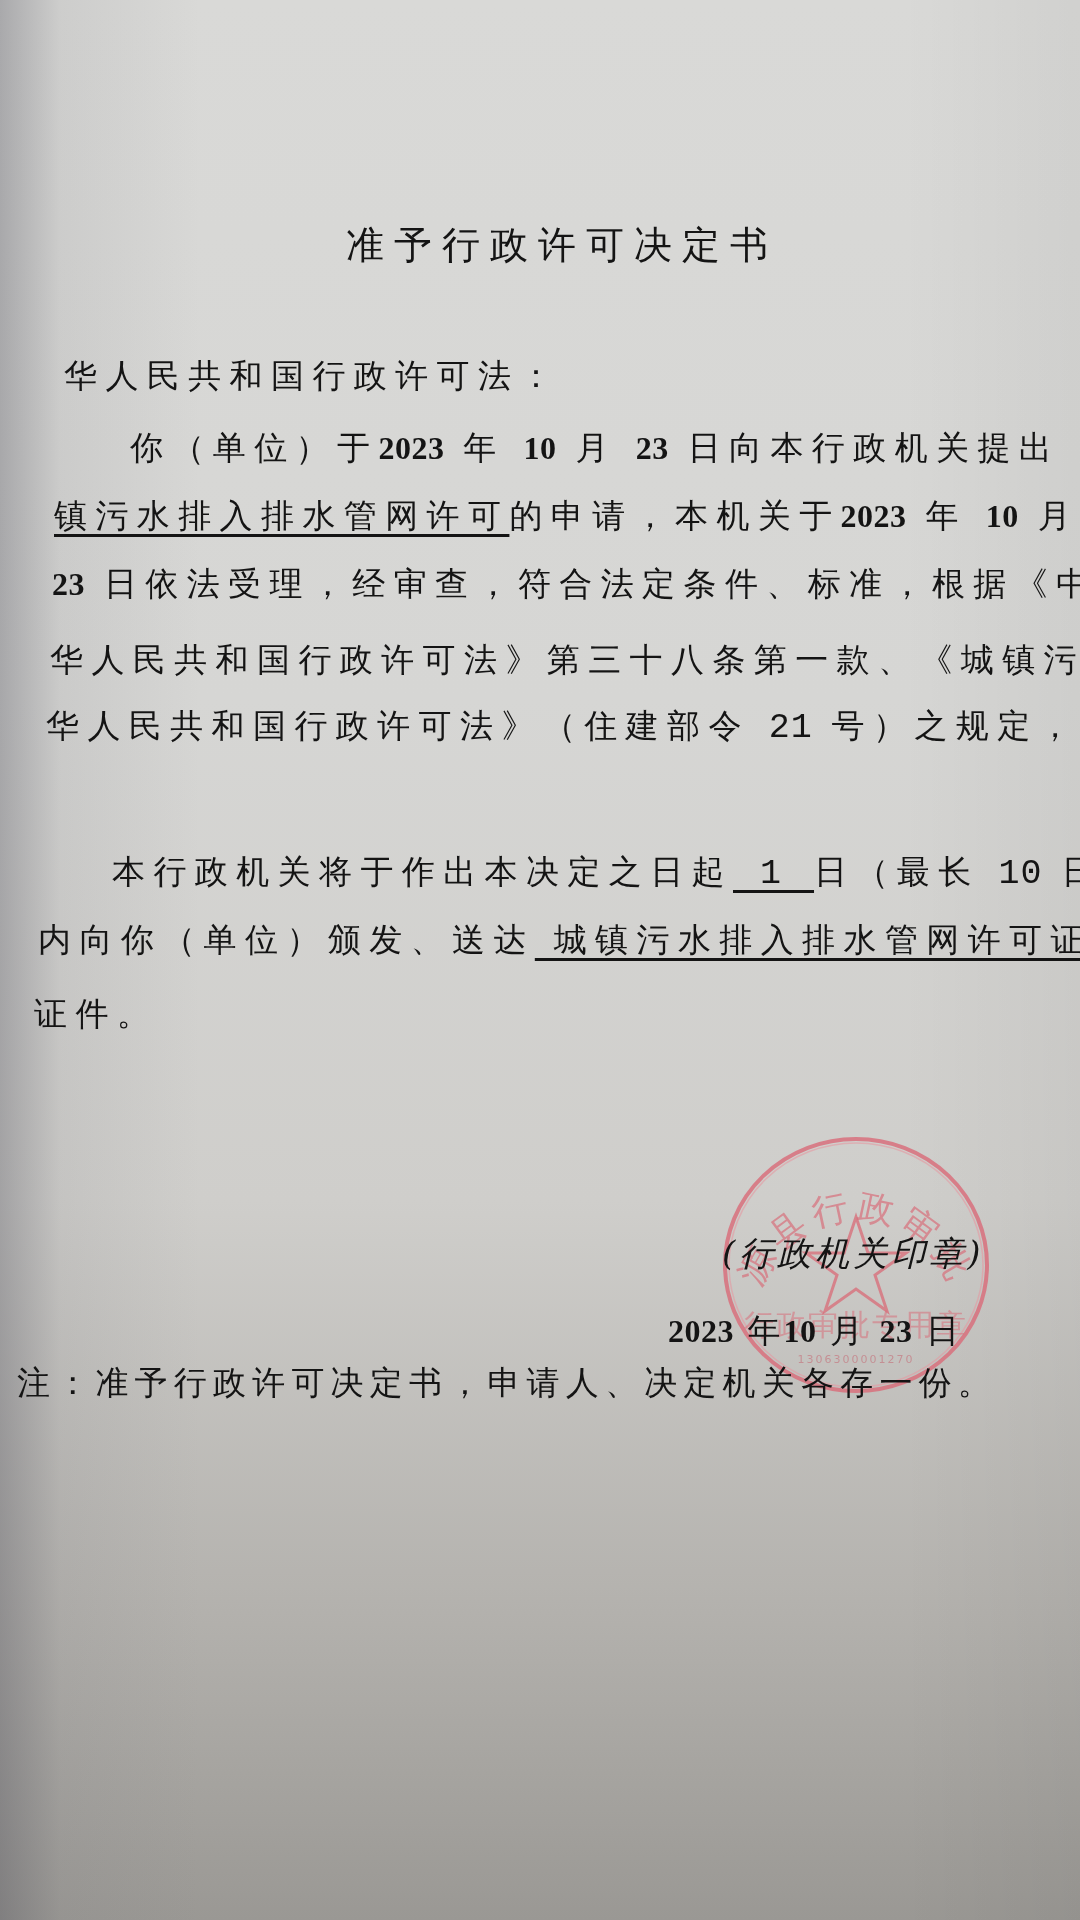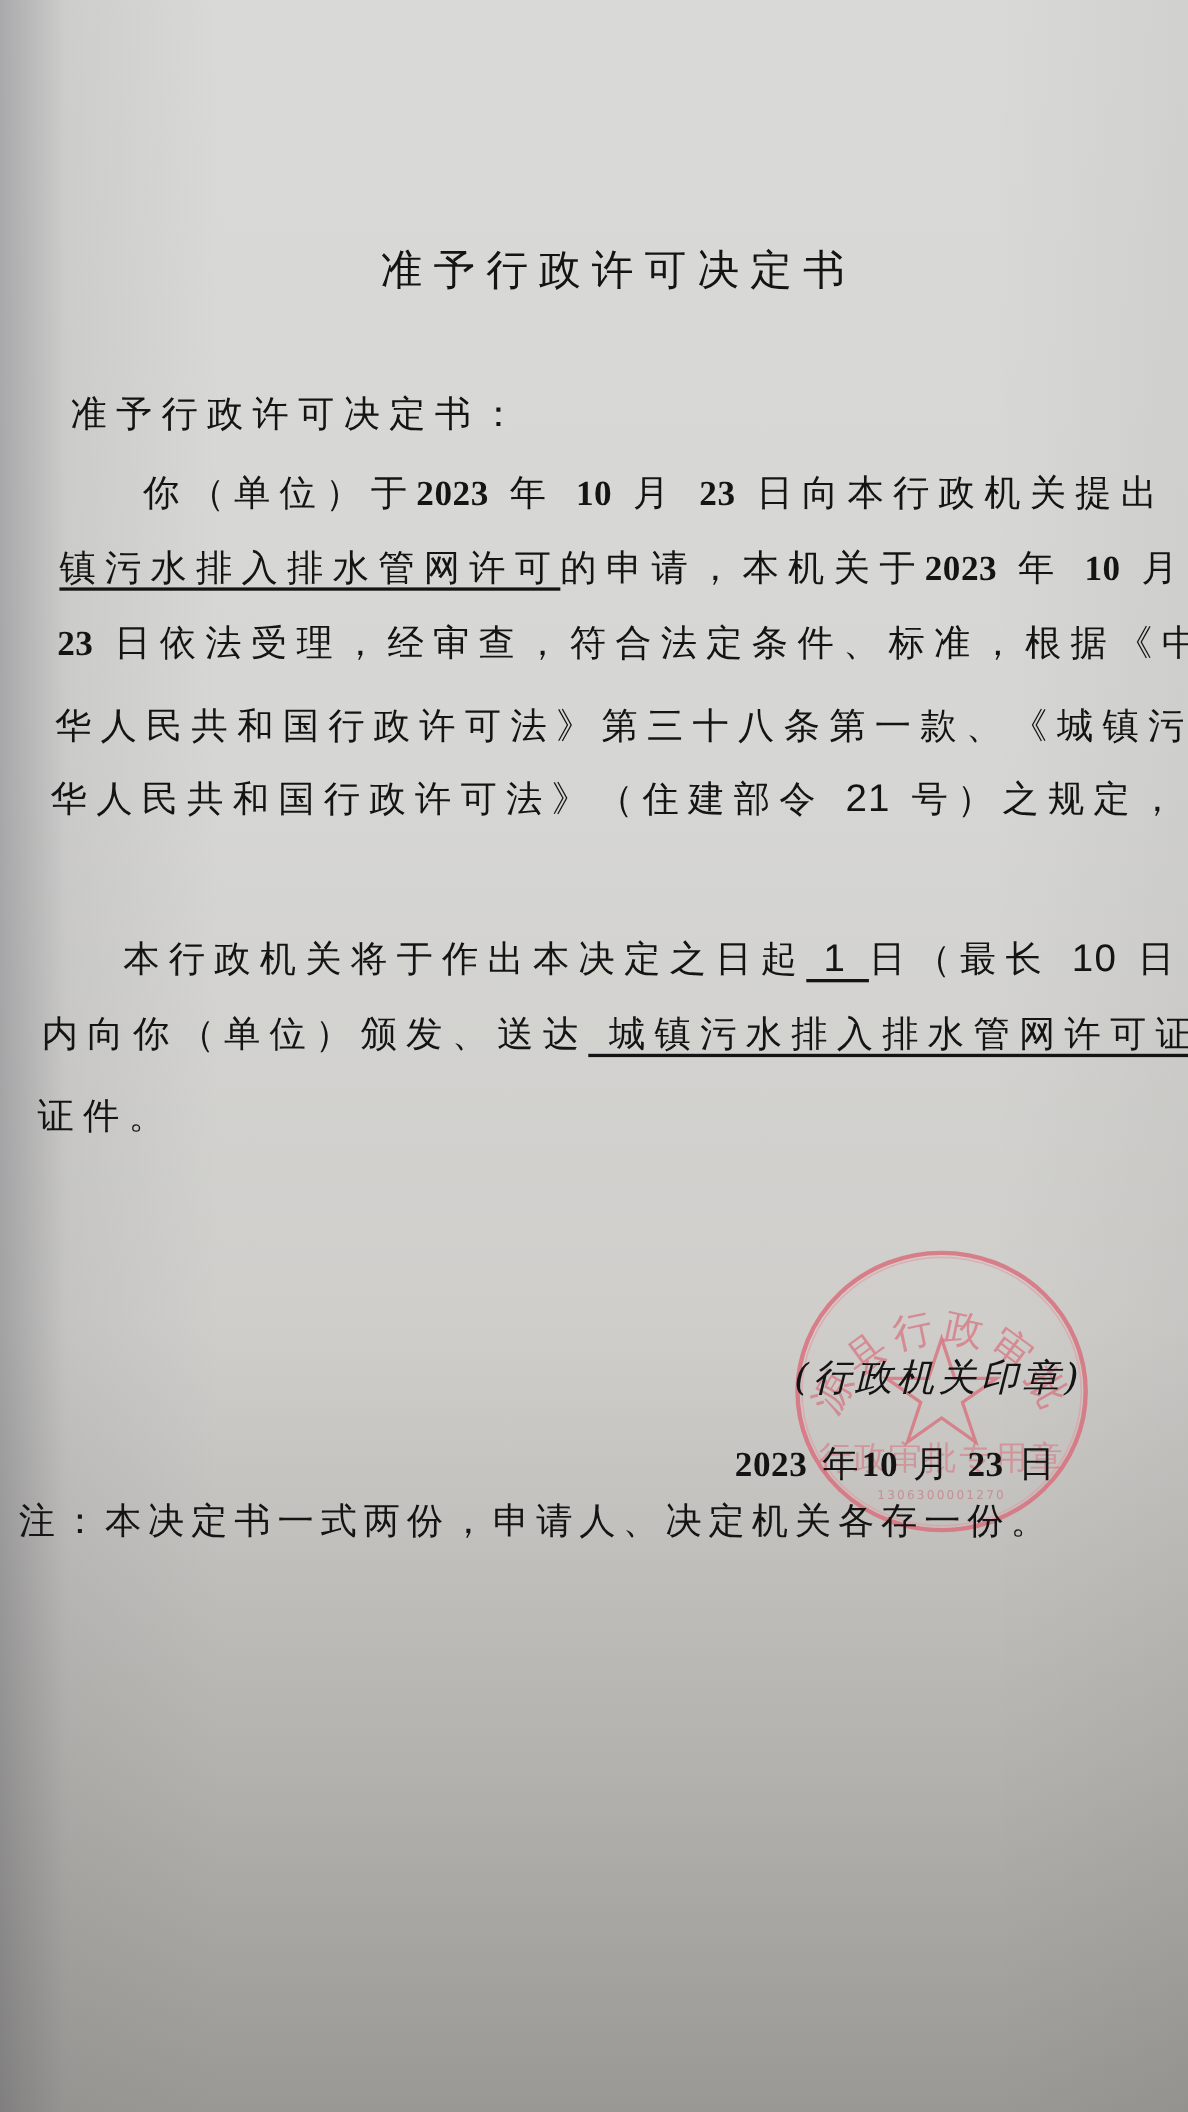--- a/index.html
+++ b/index.html
@@ -10,21 +10,21 @@
     background:
       linear-gradient(to right, rgba(80,80,90,0.35) 0px, rgba(120,120,125,0.12) 60px, rgba(0,0,0,0) 200px, rgba(0,0,0,0) 900px, rgba(0,0,0,0.04) 1080px),
       linear-gradient(to bottom, #d9d9d7 0px, #d6d6d4 700px, #cfcecb 1200px, #b4b2ae 1600px, #9a9894 1920px);
   }
   .page { position:absolute; inset:0; }
   .line {
     position:absolute; white-space:nowrap;
     font-size:33px; letter-spacing:8.4px; line-height:40px;
   }
   .b { font-family:Liberation Serif, serif; font-weight:bold; letter-spacing:0.5px; font-size:32px;margin-top:16px; }
-  .num { font-family:Liberation Sans, sans-serif; letter-spacing:1px; font-size:35px; }
+  .num { font-family:Liberation Mono, monospace; letter-spacing:1px; font-size:35px; }
   .u { text-decoration:underline; text-decoration-thickness:3px; text-underline-offset:7px; }
   .title {
     position:absolute; left:346px; top:222px; font-size:38px; letter-spacing:10px; line-height:46px;
   }
   .docno {
     position:absolute; left:478px; top:296px; font-size:33px; line-height:44px; white-space:nowrap;
   }
   .docno .lbl { letter-spacing:6px; }
   .docno .val { font-family:"Liberation Sans","DejaVu Sans",sans-serif; font-weight:bold; font-size:32px; letter-spacing:0.2px; }
   .stamp {
@@ -35,21 +35,21 @@
   .note { position:absolute; left:17px; top:1362px; font-size:33px; letter-spacing:6.2px; line-height:42px; white-space:nowrap; z-index:2; }
 </style>
 </head>
 <body>
 
 <div class="page">
 
   <div class="title">准予行政许可决定书</div>
 
 
-  <div class="line" style="left:64px; top:356px;">准予行政许可决定书：</div>
+  <div class="line" style="left:64px; top:356px;">华人民共和国行政许可法：</div>
 
   <div class="line" style="left:130px; top:428px;">
     <span>你（单位）于</span><span class="b">2023</span>&nbsp;<span>年</span>&nbsp;<span class="b">10</span>&nbsp;<span>月</span>&nbsp;<span class="b">23</span>&nbsp;<span>日向本行政机关提出</span>
   </div>
 
   <div class="line" style="left:54px; top:496px;">
     <span class="u">镇污水排入排水管网许可</span><span>的申请，本机关于</span><span class="b">2023</span>&nbsp;<span>年</span>&nbsp;<span class="b">10</span>&nbsp;<span>月</span>
   </div>
 
   <div class="line" style="left:52px; top:564px;">
@@ -87,14 +87,14 @@
     <text x="134" y="200" font-family="DejaVu Sans, sans-serif" font-size="30" fill="#d8707c" opacity="0.55" text-anchor="middle" letter-spacing="2">行政审批专用章</text>
     <text x="134" y="228" font-family="DejaVu Sans, sans-serif" font-size="11" fill="#c57a82" opacity="0.7" text-anchor="middle" letter-spacing="2">1306300001270</text>
   </svg>
 
   <div class="seal-label">(行政机关印章)</div>
 
   <div class="date-sign">
     <span class="b">2023</span>&nbsp;<span>年</span><span class="b">10</span>&nbsp;<span>月</span>&nbsp;<span class="b">23</span>&nbsp;<span>日</span>
   </div>
 
-  <div class="note">注：本决定书一式两份，申请人、决定机关各存一份。</div>
+  <div class="note">注：准予行政许可决定书，申请人、决定机关各存一份。</div>
 </div>
 
 </body></html>

